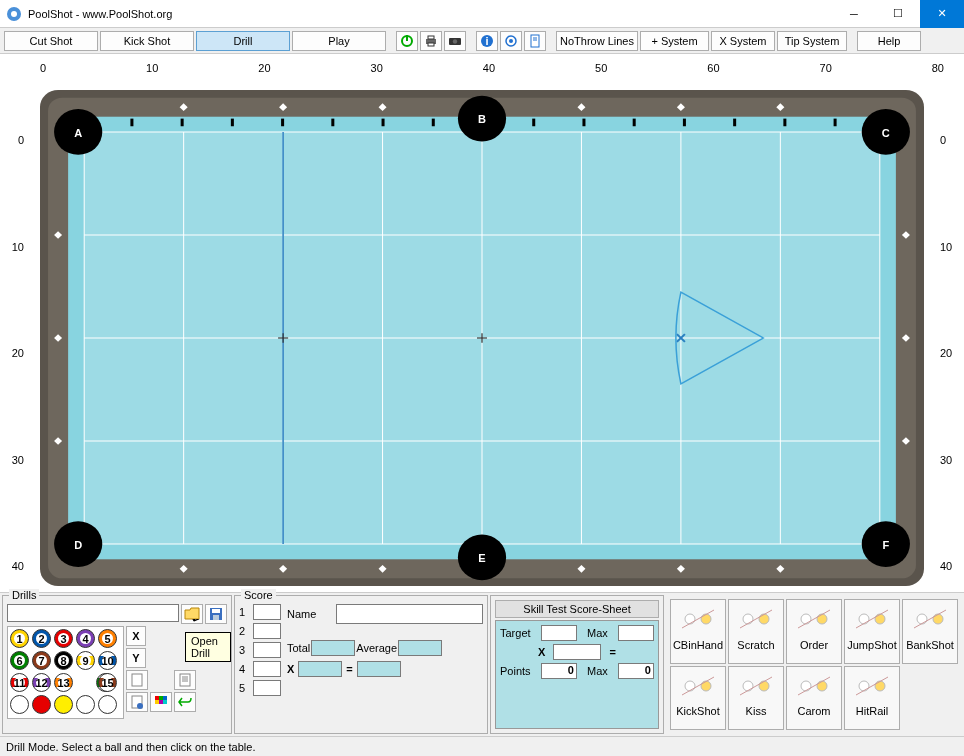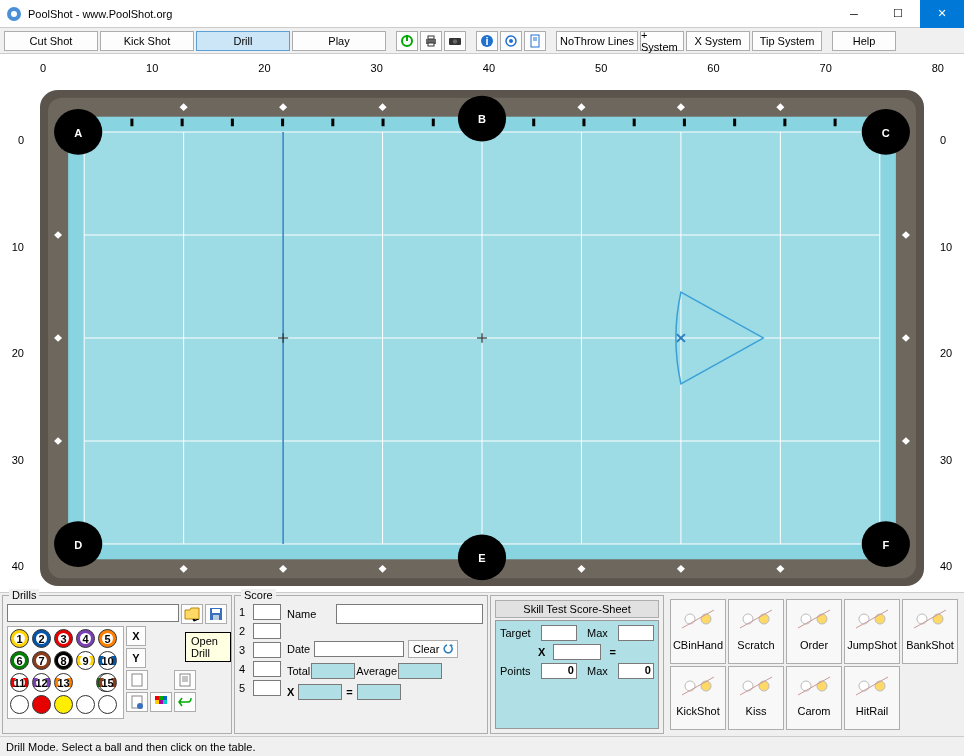--- a/index.html
+++ b/index.html
@@ -121,21 +121,21 @@
     </div>
   <div class="tb-ico">
       <svg width="14" height="14" viewBox="0 0 14 14">
         <rect x="3" y="1" width="8" height="12" fill="#fff" stroke="#2070d0"></rect>
         <line x1="5" y1="4" x2="9" y2="4" stroke="#2070d0"></line>
         <line x1="5" y1="6" x2="9" y2="6" stroke="#2070d0"></line>
       </svg>
     </div>
   <div class="tb-spacer"></div>
   <div class="tb-btn" style="width:82px">NoThrow Lines</div>
-  <div class="tb-btn" style="width:44px">+ System</div>
+  <div class="tb-btn" style="width:69px">+ System</div>
   <div class="tb-btn" style="width:64px">X System</div>
   <div class="tb-btn" style="width:70px">Tip System</div>
   <div class="tb-spacer"></div>
   <div class="tb-btn" style="width:64px">Help</div>
 </div>
 
 <div class="tablearea">
   <div class="ruler-top" id="ruler-top">
       <span>0</span>
       <span>10</span>
@@ -418,31 +418,20 @@
             <span class="lbl" style="width:10px">5</span>
             <input class="mini-input" style="width: 28px;">
           </div>
         </div>
       <div style="flex:1; display:flex; flex-direction:column; gap:5px;">
         <div style="display:flex; gap:20px; align-items:center;">
           <span class="lbl">Name</span>
           <input class="mini-input" style="flex: 1 1 0%; height: 20px;">
         </div>
         <div style="height:6px"></div>
-        <div style="display:flex; gap:4px; align-items:center;">
-          <span class="lbl">Date</span>
-          <input class="mini-input" style="width: 90px;">
-          <button class="tb-btn" style="width:50px;height:18px">
-              <span>Clear</span>
-              <svg width="12" height="10" viewBox="0 0 12 10" style="margin-left:2px">
-                <path d="M10 2 A4 4 0 1 1 6 1" stroke="#2a7fc0" stroke-width="1.5" fill="none"></path>
-                <polygon points="10,0 12,2 8,2" fill="#2a7fc0"></polygon>
-              </svg>
-            </button>
-        </div>
         <div style="display:flex; gap:1px; align-items:center;">
           <span class="lbl">Total</span>
           <div class="mini-input cy" style="width:44px"></div>
           <span class="lbl">Average</span>
           <div class="mini-input cy" style="width:44px"></div>
         </div>
         <div style="display:flex; gap:4px; align-items:center;">
           <span class="lbl" style="font-weight:bold">X</span>
           <div class="mini-input cy" style="width:44px"></div>
           <span class="lbl" style="font-weight:bold">=</span>

